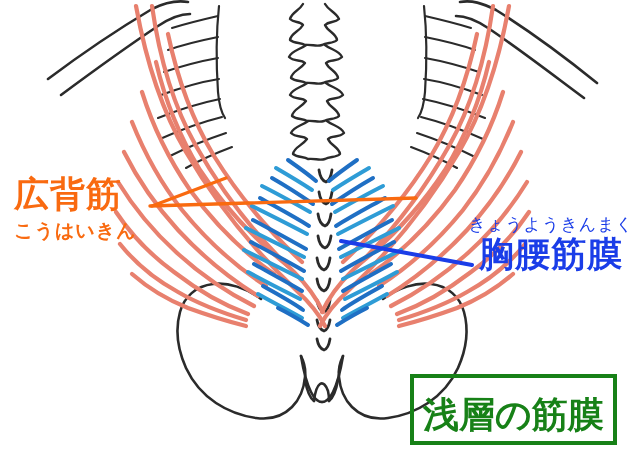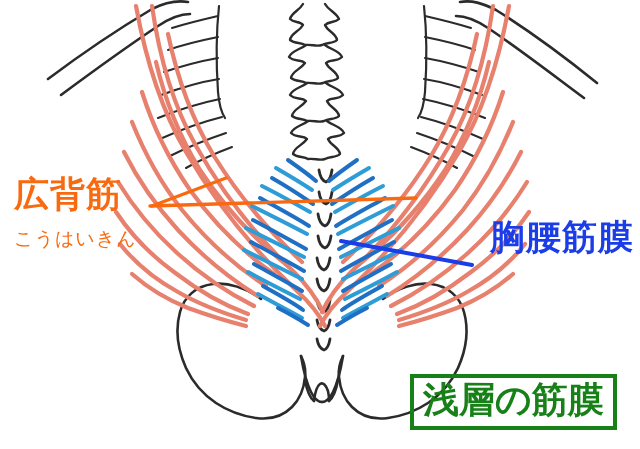--- a/index.html
+++ b/index.html
@@ -38,23 +38,23 @@
   }
   #label-latissimus .main {
     display: block;
     font-size: 35px;
     font-weight: 700;
     color: #f96a10;
     letter-spacing: 1px;
   }
   #label-latissimus .furi {
     display: block;
-    margin-top: 18px;
+    margin-top: 10px;
     font-size: 19px;
-    font-weight: 400;
+    font-weight: 700;
     color: #f96a10;
     letter-spacing: 1px;
   }
   
   #label-fascia {
     right: 6px;
     top: 216px;
     text-align: right;
   }
   #label-fascia .furi {
@@ -71,21 +71,21 @@
     font-weight: 700;
     color: #1a3de8;
     letter-spacing: 1px;
     text-align: center;
   }
   
   #caption-box {
     left: 410px;
     top: 374px;
     border: 4px solid #178117;
-    padding: 4px 9px 8px 9px;
+    padding: 19px 9px 8px 9px;
     background: transparent;
   }
   #caption-box .main {
     font-size: 36px;
     font-weight: 700;
     color: #178117;
     letter-spacing: 0px;
   }
 </style>
 </head>
@@ -266,20 +266,21 @@
       </g>
     </g>
   </svg>
 
   <div class="lbl" id="label-latissimus">
     <span class="main">広背筋</span>
     <span class="furi">こうはいきん</span>
   </div>
 
   <div class="lbl" id="label-fascia">
+    <span class="furi">きょうようきんまく</span>
     <span class="main">胸腰筋膜</span>
   </div>
 
   <div class="lbl" id="caption-box">
     <span class="main">浅層の筋膜</span>
   </div>
 
 </div>
 
 </body></html>

